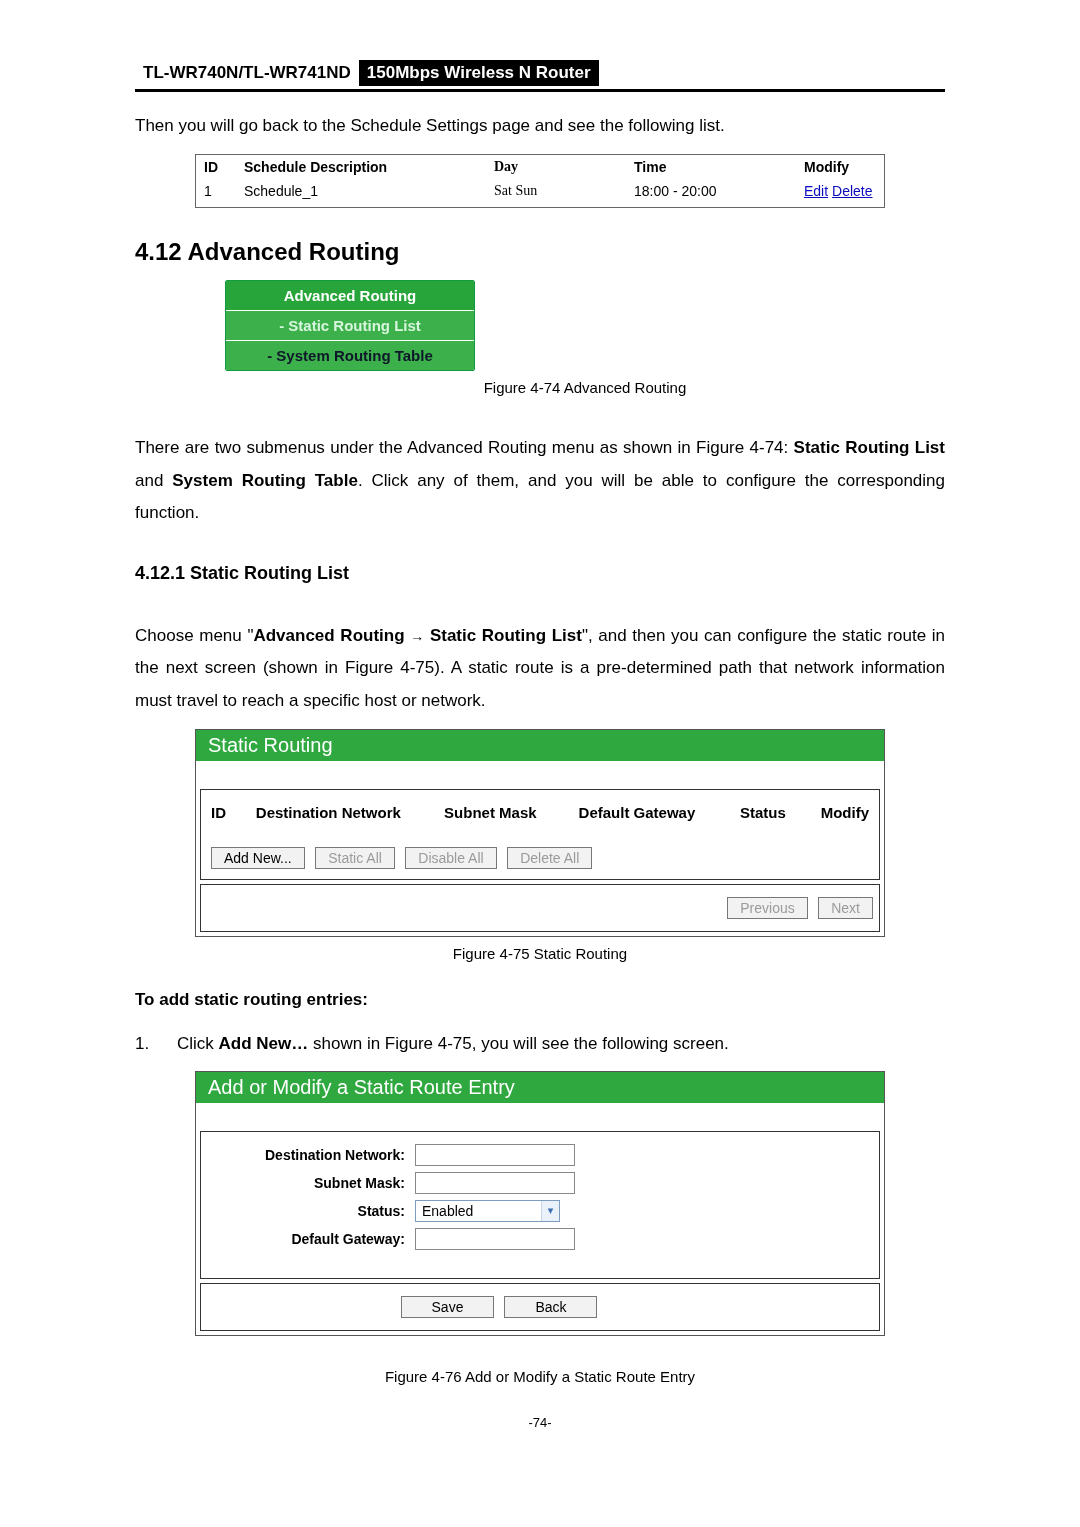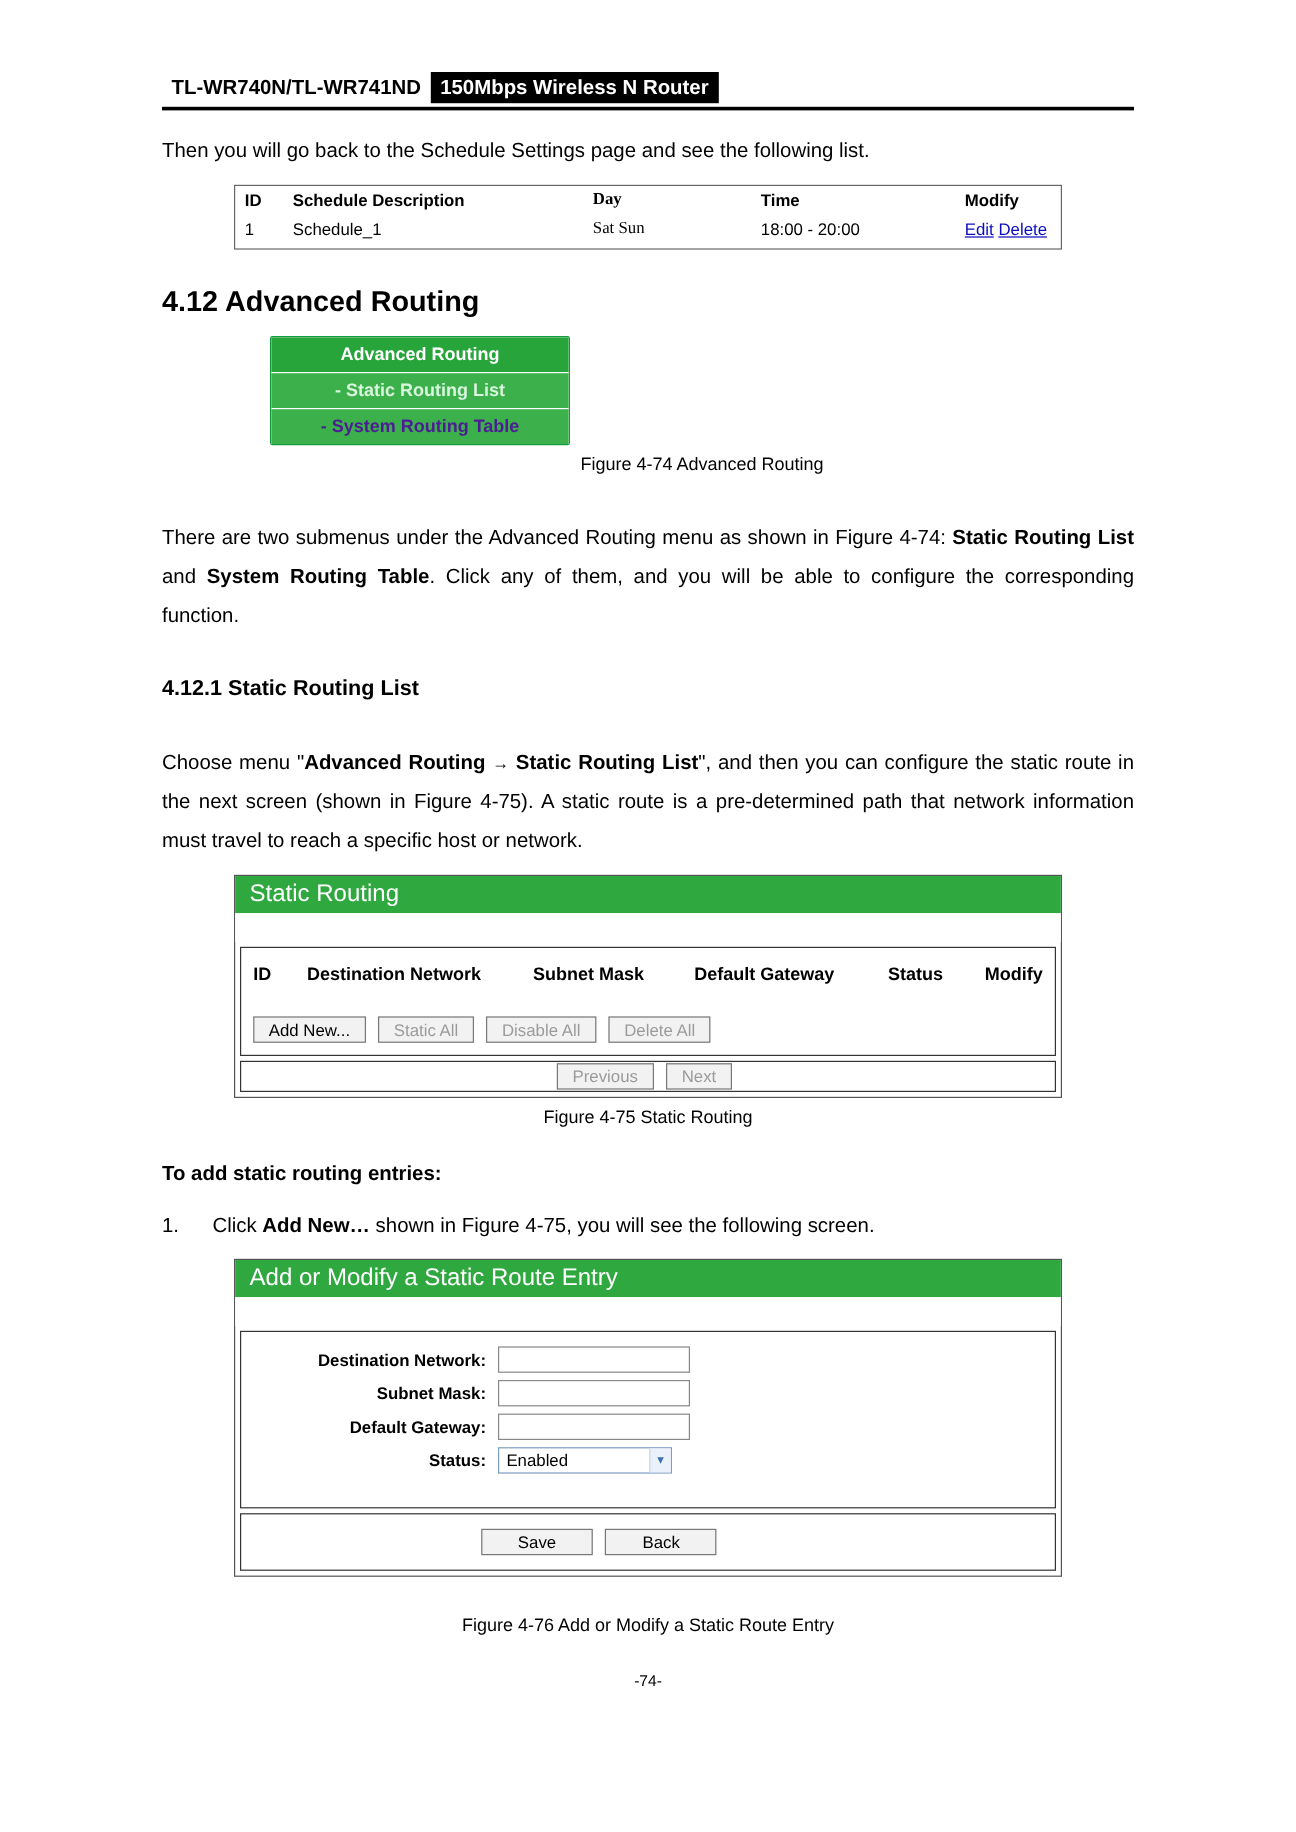--- a/index.html
+++ b/index.html
@@ -86,21 +86,21 @@
   .nav-menu .nm-head {
     background: #28a53a;
     color: #fff;
     font-weight: bold;
     text-align: center;
     padding: 6px 0;
     font-size: 15px;
   }
   .nav-menu .nm-item {
     background: #3cb04a;
-    color: #4c1d95;
+    color: #0f172a;
     font-weight: bold;
     text-align: center;
     padding: 6px 0;
     font-size: 15px;
     border-top: 1px solid #fff;
   }
   .nav-menu .nm-item.dim { color: #d8f5de; }
   .fig-cap {
     text-align: center;
     font-size: 15px;
@@ -146,22 +146,22 @@
     padding: 2px 12px;
     margin-right: 6px;
     color: #000;
   }
   .btn.disabled { color: #9b9b9b; }
   .sr-btns { margin-top: 8px; }
   .panel-foot {
     border: 1px solid #333;
     border-top: 1px solid #333;
     margin: 0 4px 4px 4px;
-    padding: 1px 0;
-    text-align: center;
+    padding: 12px 0;
+    text-align: right;
   }
 
   
   .num-item {
     display: flex;
     font-size: 17px;
     line-height: 1.9;
     margin-bottom: 10px;
   }
   .num-item .num { width: 42px; }
@@ -325,30 +325,30 @@
     <div class="form-inner">
       <div class="form-row">
         <div class="lbl">Destination Network:</div>
         <div class="txt-input"></div>
       </div>
       <div class="form-row">
         <div class="lbl">Subnet Mask:</div>
         <div class="txt-input"></div>
       </div>
       <div class="form-row">
-        <div class="lbl">Default Gateway:</div>
-        <div class="txt-input"></div>
-      </div>
-      <div class="form-row">
         <div class="lbl">Status:</div>
         <div class="select-box">
           <span>Enabled</span>
           <span class="chev">▾</span>
         </div>
       </div>
+      <div class="form-row">
+        <div class="lbl">Default Gateway:</div>
+        <div class="txt-input"></div>
+      </div>
     </div>
     <div class="form-foot">
       <span class="btn">Save</span>
       <span class="btn">Back</span>
     </div>
   </div>
 
   <div class="fig-cap" style="margin-top:32px;">Figure 4-76    Add or Modify a Static Route Entry</div>
 
   <div class="page-num">-74-</div>

